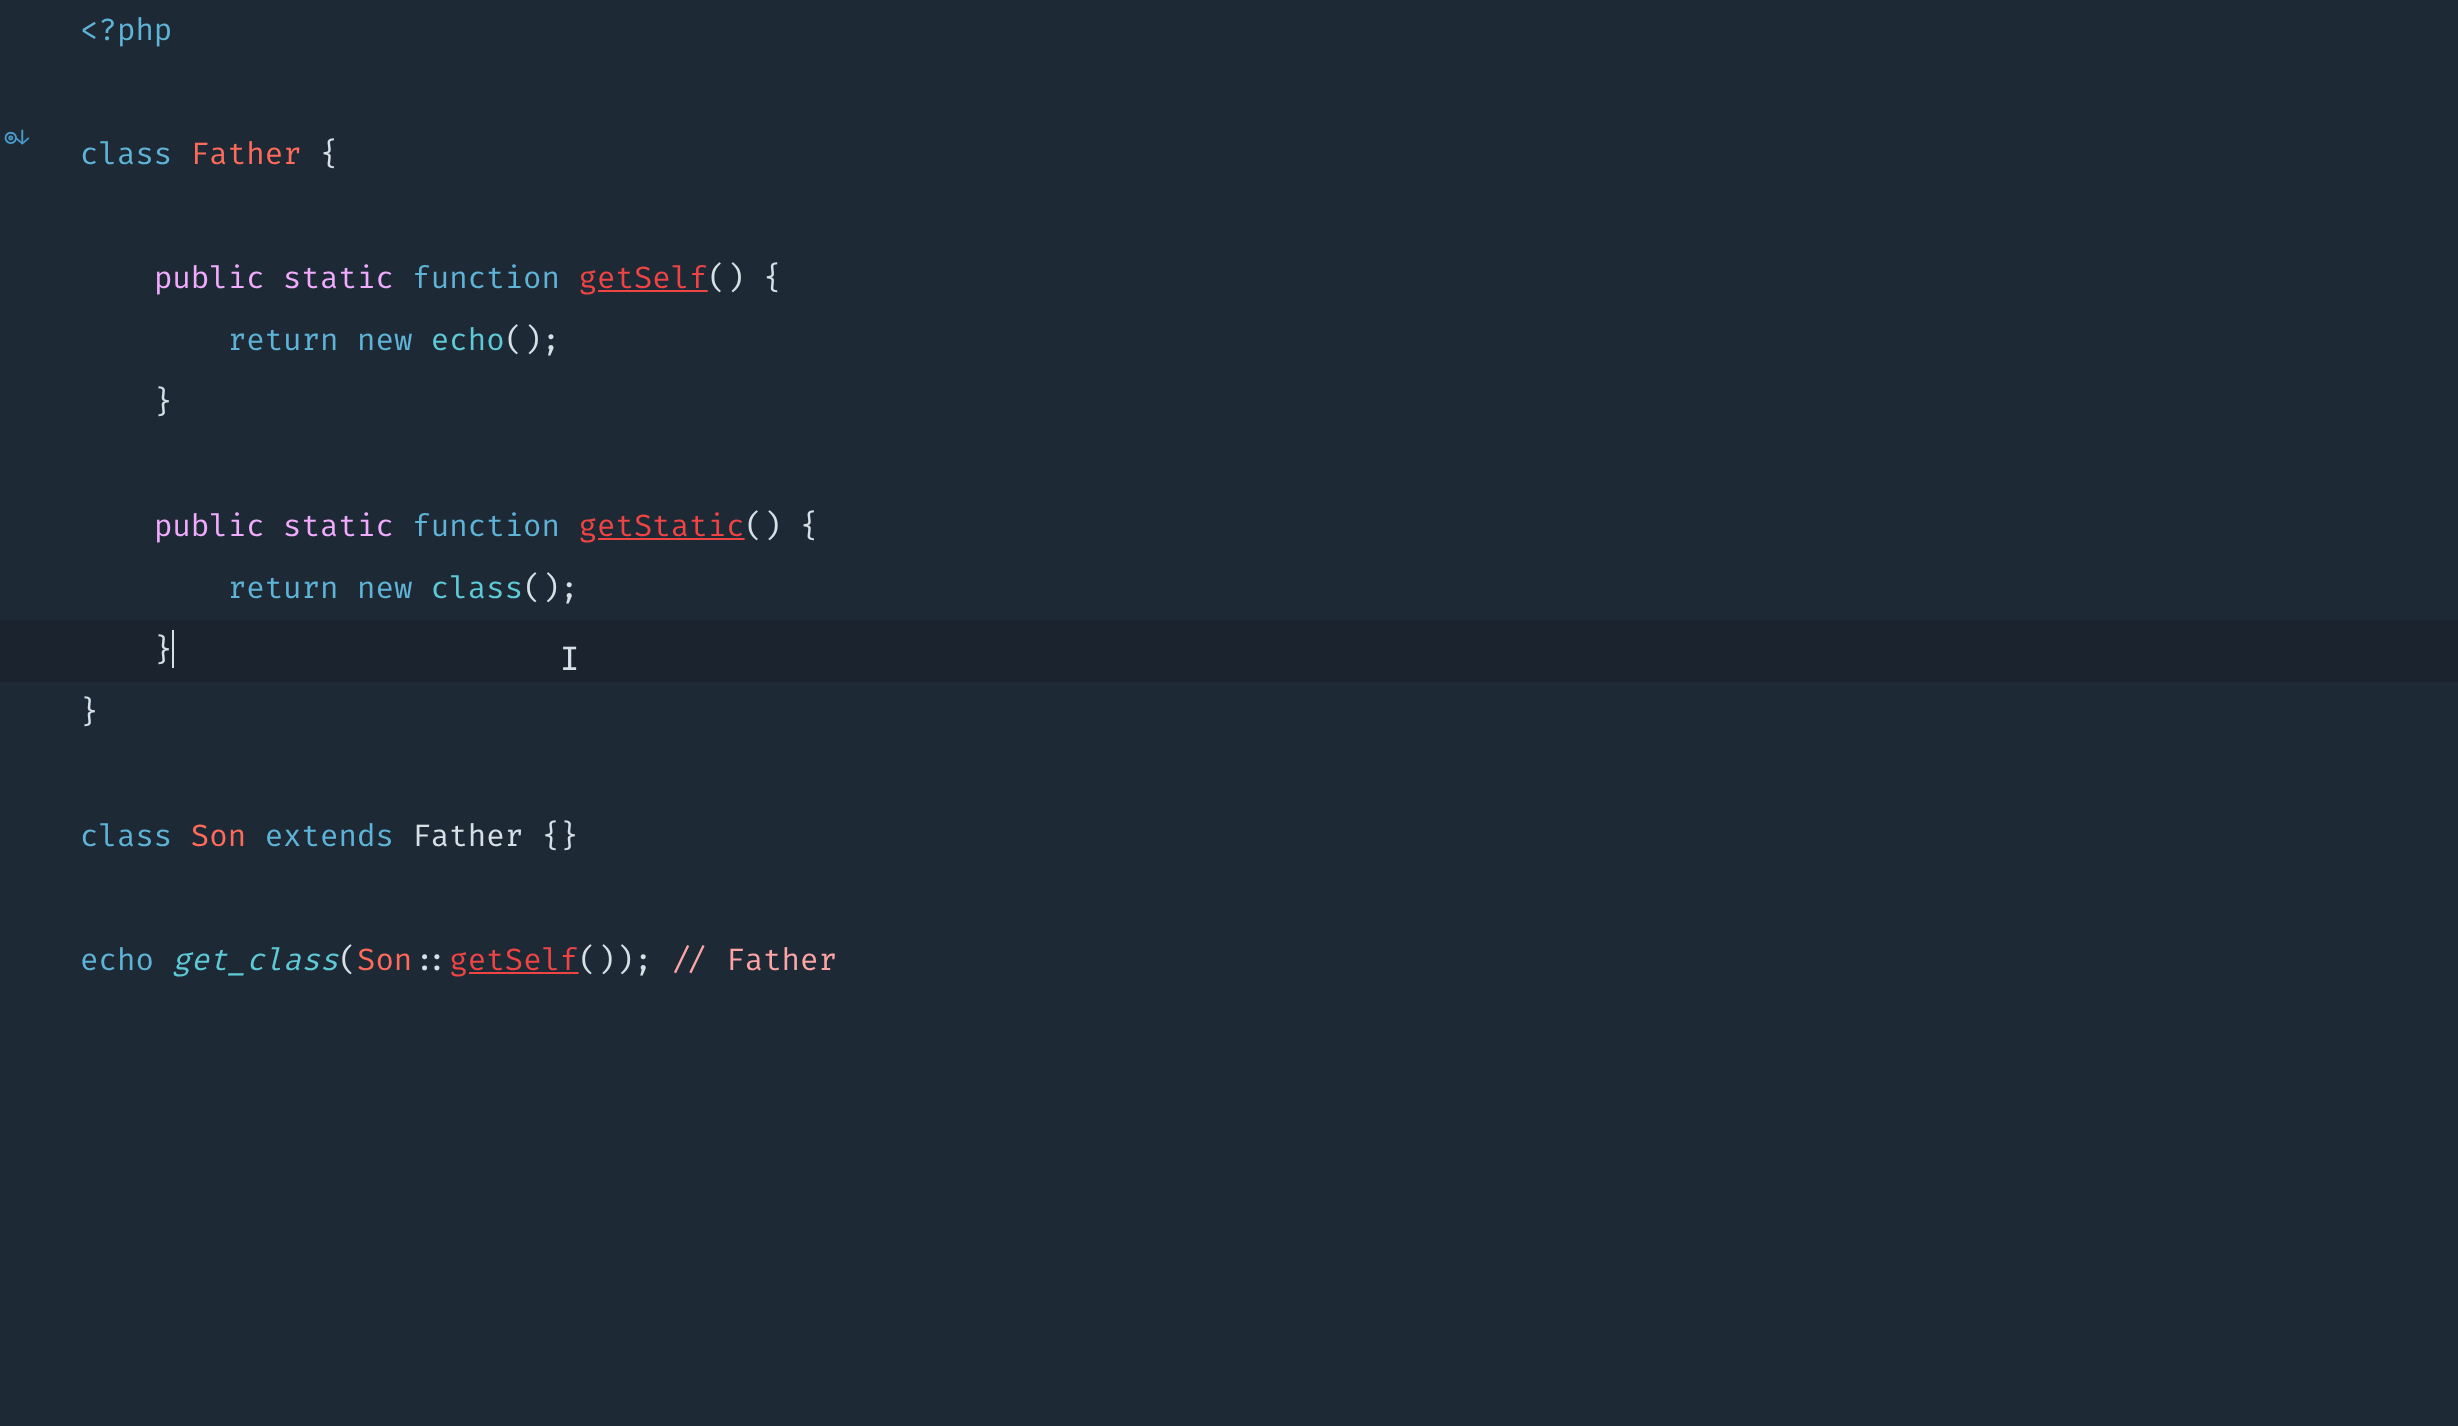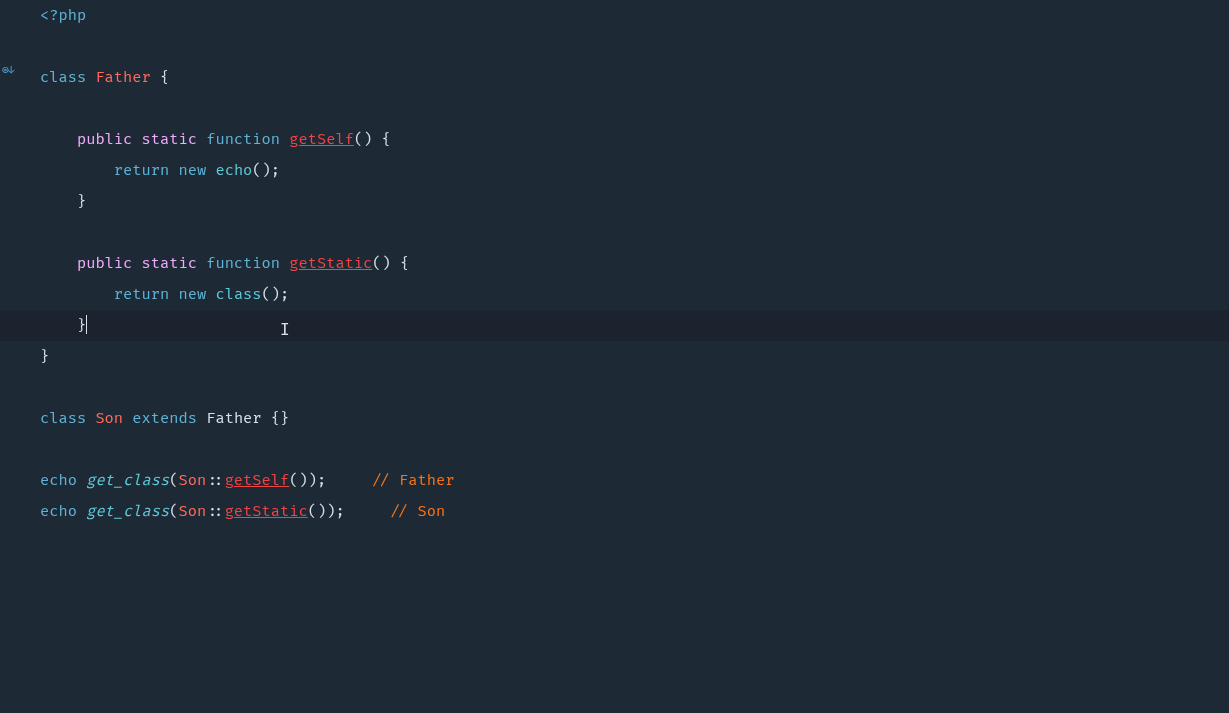--- a/index.html
+++ b/index.html
@@ -51,21 +51,21 @@
   }
   
   .t-tag     { color: #5eb3d6; }   
   .t-class   { color: #ff6b5b; }   
   .t-white   { color: #d6e0e6; }   
   .t-mod     { color: #f0abfc; }   
   .t-kw      { color: #5eb3d6; }   
   .t-fn      { color: #ef4444; text-decoration: underline; }
   .t-type    { color: #5ecad6; }   
   .t-builtin { color: #5ecad6; font-style: italic; margin-top: 27px; } 
-  .t-comment { color: #f97316; margin-left: 36px; }
+  .t-comment { color: #fca5a5; }
   .cursor {
     display: inline-block;
     width: 1px;
     height: 19px;
     background: #d6e0e6;
     vertical-align: middle;
     position: relative;
     top: -1px;
   }
   .ibeam {
@@ -111,18 +111,17 @@
     <div class="line"><span class="t-white">}</span></div>
 
     <div class="line"></div>
 
     <div class="line"><span class="t-tag">class </span><span class="t-class">Son </span><span class="t-tag">extends </span><span class="t-white">Father </span><span class="t-white">{}</span></div>
 
     <div class="line"></div>
 
     <div class="line"><span class="t-tag">echo </span><span class="t-builtin">get_class</span><span class="t-white">(</span><span class="t-class">Son</span><span class="t-white">::</span><span class="t-fn">getSelf</span><span class="t-white">()); </span><span class="t-comment">// Father</span></div>
 
-    <div class="line"><span class="t-tag">echo </span><span class="t-builtin">get_class</span><span class="t-white">(</span><span class="t-class">Son</span><span class="t-white">::</span><span class="t-fn">getStatic</span><span class="t-white">()); </span><span class="t-comment">// Son</span></div>
 
 
 
   </div>
 </div>
 
 </body></html>

